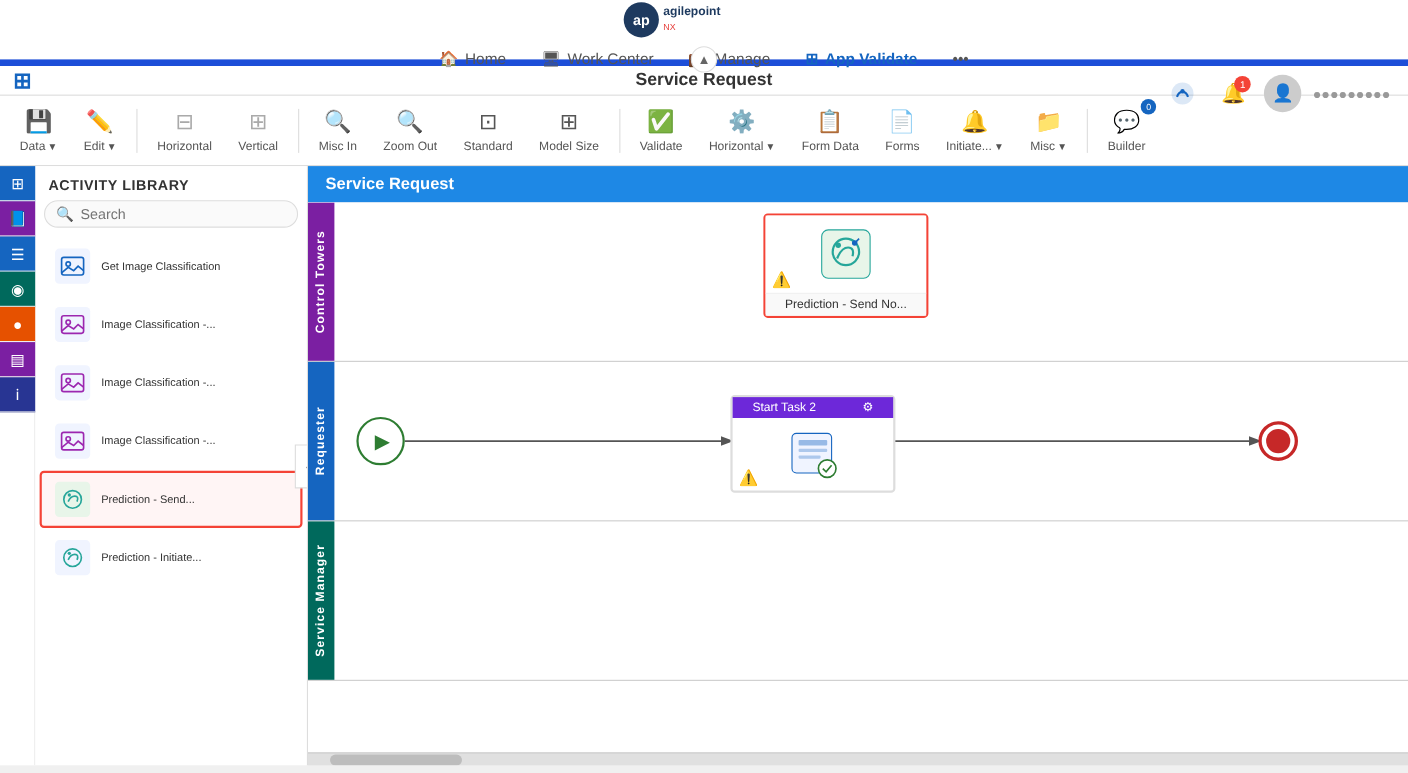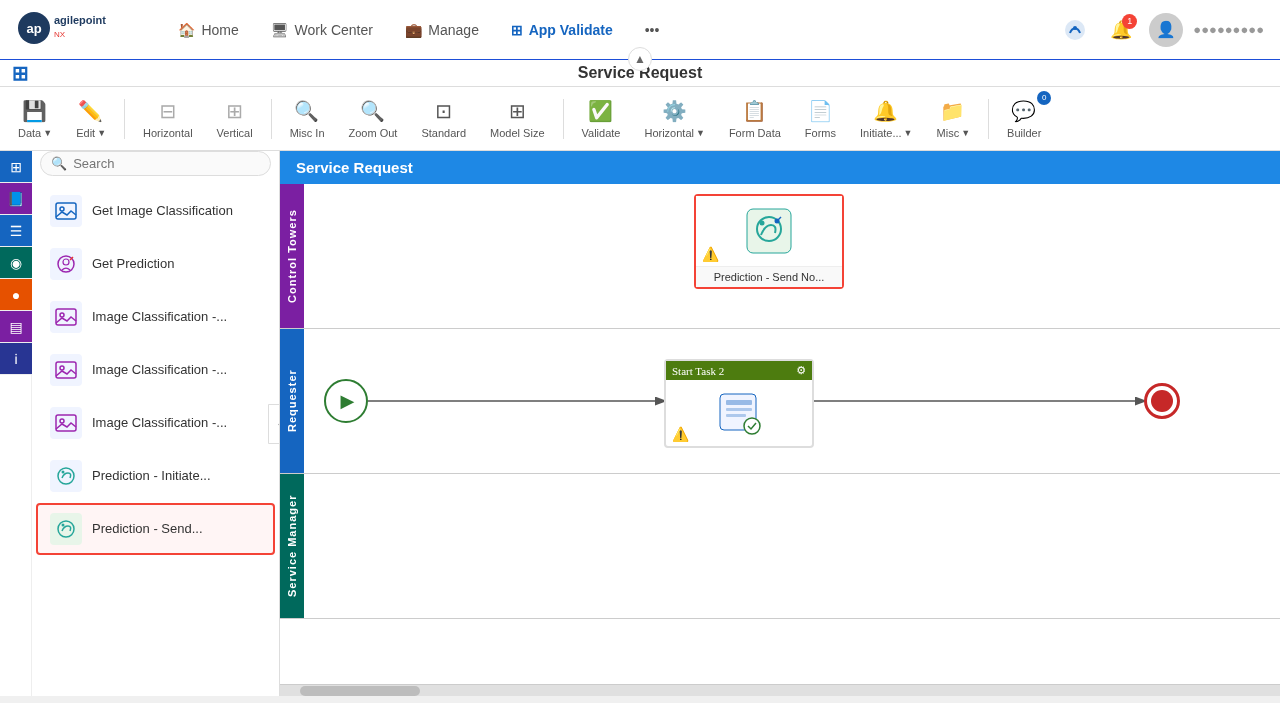--- a/index.html
+++ b/index.html
@@ -1,27 +1,28 @@
 <!DOCTYPE html>
 <html><head>
   <meta charset="utf-8">
   <style>
     * { box-sizing: border-box; margin: 0; padding: 0; }
     body { font-family: 'Segoe UI', Arial, sans-serif; font-size: 13px; background: #f0f0f0; overflow: hidden; }
 
     
     .top-nav {
       background: #fff;
-      border-bottom: 1px solid #1d4ed8;
+      border-bottom: 6px solid #1d4ed8;
       height: 60px;
       display: flex;
       align-items: center;
       padding: 0 16px;
       position: relative;
       z-index: 10;
+      flex-direction: column;
     }
     .logo { width: 120px; margin-right: 30px; }
     .logo svg { width: 110px; height: 36px; }
     .nav-links { display: flex; align-items: center; gap: 8px; flex: 1; }
     .nav-item {
       display: flex; align-items: center; gap: 6px;
       padding: 6px 12px; border-radius: 4px;
       color: #555; cursor: pointer; font-size: 14px;
       text-decoration: none;
     }
@@ -139,21 +140,21 @@
       padding: 8px 12px; cursor: pointer;
       border: 2px solid transparent; border-radius: 4px; margin: 1px 4px;
     }
     .activity-item.selected { border-color: #f44336; background: #fff5f5; }
     .activity-icon {
       width: 32px; height: 32px; border-radius: 4px;
       background: #f0f4ff; display: flex; align-items: center;
       justify-content: center; font-size: 16px; flex-shrink: 0;
       color: #1565c0;
     }
-    .activity-label { font-size: 13px; color: #333; line-height: 1.3; }
+    .activity-label { font-size: 10px; color: #333; line-height: 1.3; }
 
     
     .collapse-handle {
       position: absolute; right: -13px; top: 50%;
       transform: translateY(-50%);
       width: 24px; height: 40px;
       background: #fff; border: 1px solid #ddd;
       border-radius: 0 4px 4px 0;
       display: flex; align-items: center; justify-content: center;
       cursor: pointer; z-index: 10; font-size: 12px; color: #666;
@@ -339,51 +340,41 @@
       <div class="sidebar-icon-btn active" style="background:#1565c0;color:#fff">⊞</div>
       <div class="sidebar-icon-btn" style="background:#7b1fa2;color:#fff">📘</div>
       <div class="sidebar-icon-btn" style="background:#1565c0;color:#fff">☰</div>
       <div class="sidebar-icon-btn" style="background:#00695c;color:#fff">◉</div>
       <div class="sidebar-icon-btn" style="background:#e65100;color:#fff">●</div>
       <div class="sidebar-icon-btn" style="background:#7b1fa2;color:#fff">▤</div>
       <div class="sidebar-icon-btn" style="background:#283593;color:#fff">ℹ</div>
     </div>
 
     <div class="sidebar-content">
+      <div class="sidebar-header">ACTIVITY LIBRARY</div>
 
       <div class="search-box">
         <span class="search-icon">🔍</span>
         <input type="text" placeholder="Search" style="">
       </div>
 
       <div class="activity-list">
 
         <div class="activity-item">
           <div class="activity-icon">
             <svg width="24" height="24" viewBox="0 0 24 24" fill="none">
               <rect x="2" y="4" width="20" height="16" rx="2" stroke="#1565c0" stroke-width="1.5" fill="none"></rect>
               <circle cx="8" cy="10" r="2" stroke="#1565c0" stroke-width="1.5" fill="none"></circle>
               <path d="M2 18 L8 13 L13 16 L17 12 L22 16" stroke="#1565c0" stroke-width="1.5" fill="none"></path>
             </svg>
           </div>
           <div class="activity-label">Get Image
 Classification</div>
         </div>
 
-        <div class="activity-item">
-          <div class="activity-icon">
-            <svg width="24" height="24" viewBox="0 0 24 24" fill="none">
-              <circle cx="12" cy="12" r="8" stroke="#9c27b0" stroke-width="1.5" fill="none"></circle>
-              <circle cx="12" cy="10" r="3" stroke="#9c27b0" stroke-width="1.2" fill="none"></circle>
-              <path d="M8 18 Q12 14 16 18" stroke="#9c27b0" stroke-width="1.2" fill="none"></path>
-              <path d="M16 8 L19 5" stroke="#e53935" stroke-width="1.5"></path>
-            </svg>
-          </div>
-          <div class="activity-label">Get Prediction</div>
-        </div>
 
         <div class="activity-item">
           <div class="activity-icon">
             <svg width="24" height="24" viewBox="0 0 24 24" fill="none">
               <rect x="2" y="4" width="20" height="16" rx="2" stroke="#9c27b0" stroke-width="1.5" fill="none"></rect>
               <circle cx="8" cy="10" r="2" stroke="#9c27b0" stroke-width="1.5" fill="none"></circle>
               <path d="M2 18 L8 13 L13 16 L17 12 L22 16" stroke="#9c27b0" stroke-width="1.5" fill="none"></path>
             </svg>
           </div>
           <div class="activity-label">Image
@@ -408,42 +399,42 @@
               <rect x="2" y="4" width="20" height="16" rx="2" stroke="#9c27b0" stroke-width="1.5" fill="none"></rect>
               <circle cx="8" cy="10" r="2" stroke="#9c27b0" stroke-width="1.5" fill="none"></circle>
               <path d="M2 18 L8 13 L13 16 L17 12 L22 16" stroke="#9c27b0" stroke-width="1.5" fill="none"></path>
             </svg>
           </div>
           <div class="activity-label">Image
 Classification -...</div>
         </div>
 
 
+        <div class="activity-item selected">
+          <div class="activity-icon" style="background:#e8f5e9">
+            <svg width="24" height="24" viewBox="0 0 24 24" fill="none">
+              <circle cx="12" cy="12" r="8" stroke="#26a69a" stroke-width="1.5" fill="none"></circle>
+              <path d="M8 14 Q10 9 14 9 Q18 9 16 14" stroke="#26a69a" stroke-width="1.5" fill="none"></path>
+              <circle cx="9" cy="8" r="1.5" fill="#26a69a"></circle>
+            </svg>
+          </div>
+          <div class="activity-label">Prediction -
+Send...</div>
+        </div>
+
         <div class="activity-item">
           <div class="activity-icon">
             <svg width="24" height="24" viewBox="0 0 24 24" fill="none">
               <circle cx="12" cy="12" r="8" stroke="#26a69a" stroke-width="1.5" fill="none"></circle>
               <path d="M8 14 Q10 9 14 9 Q18 9 16 14" stroke="#26a69a" stroke-width="1.5" fill="none"></path>
               <circle cx="9" cy="8" r="1.5" fill="#26a69a"></circle>
             </svg>
           </div>
           <div class="activity-label">Prediction -
 Initiate...</div>
-        </div>
-
-        <div class="activity-item selected">
-          <div class="activity-icon" style="background:#e8f5e9">
-            <svg width="24" height="24" viewBox="0 0 24 24" fill="none">
-              <circle cx="12" cy="12" r="8" stroke="#26a69a" stroke-width="1.5" fill="none"></circle>
-              <path d="M8 14 Q10 9 14 9 Q18 9 16 14" stroke="#26a69a" stroke-width="1.5" fill="none"></path>
-              <circle cx="9" cy="8" r="1.5" fill="#26a69a"></circle>
-            </svg>
-          </div>
-          <div class="activity-label">Prediction -
-Send...</div>
         </div>
 
       </div>
     </div>
 
     <div class="collapse-handle">‹</div>
   </div>
 
   <div class="canvas-area">
 
@@ -490,21 +481,21 @@
                 <path d="M0,0 L0,6 L8,3 z" fill="#555"></path>
               </marker>
             </defs>
           </svg>
 
           <div style="position:absolute;left:20px;top:50px;width:44px;height:44px;border-radius:50%;border:2px solid #2e7d32;display:flex;align-items:center;justify-content:center;background:#fff;cursor:pointer;">
             <span style="color:#2e7d32;font-size:18px;margin-left:3px;">▶</span>
           </div>
 
           <div style="position:absolute;left:360px;top:30px;width:150px;border:2px solid #ddd;border-radius:4px;background:#fff;">
-            <div style="background:#4d7c0f;color:#fff;font-size:11px;padding:3px 6px;display:flex;align-items:center;justify-content:space-between;font-family:Liberation Serif, serif;">
+            <div style="background:#6d28d9;color:#fff;font-size:11px;padding:3px 18px;display:flex;align-items:center;justify-content:space-between;">
               <span>Start Task 2</span>
               <span style="cursor:pointer">⚙</span>
             </div>
             <div style="display:flex;align-items:center;justify-content:center;padding:10px;min-height:60px;position:relative;">
               <svg width="46" height="46" viewBox="0 0 46 46" fill="none">
                 <rect x="4" y="4" width="36" height="36" rx="4" fill="#f0f4ff" stroke="#1565c0" stroke-width="1"></rect>
                 <rect x="10" y="10" width="26" height="5" rx="1" fill="#1565c0" opacity="0.4"></rect>
                 <rect x="10" y="18" width="26" height="3" rx="1" fill="#1565c0" opacity="0.3"></rect>
                 <rect x="10" y="24" width="20" height="3" rx="1" fill="#1565c0" opacity="0.3"></rect>
                 <circle cx="36" cy="36" r="8" fill="#fff" stroke="#2e7d32" stroke-width="1.5"></circle>

